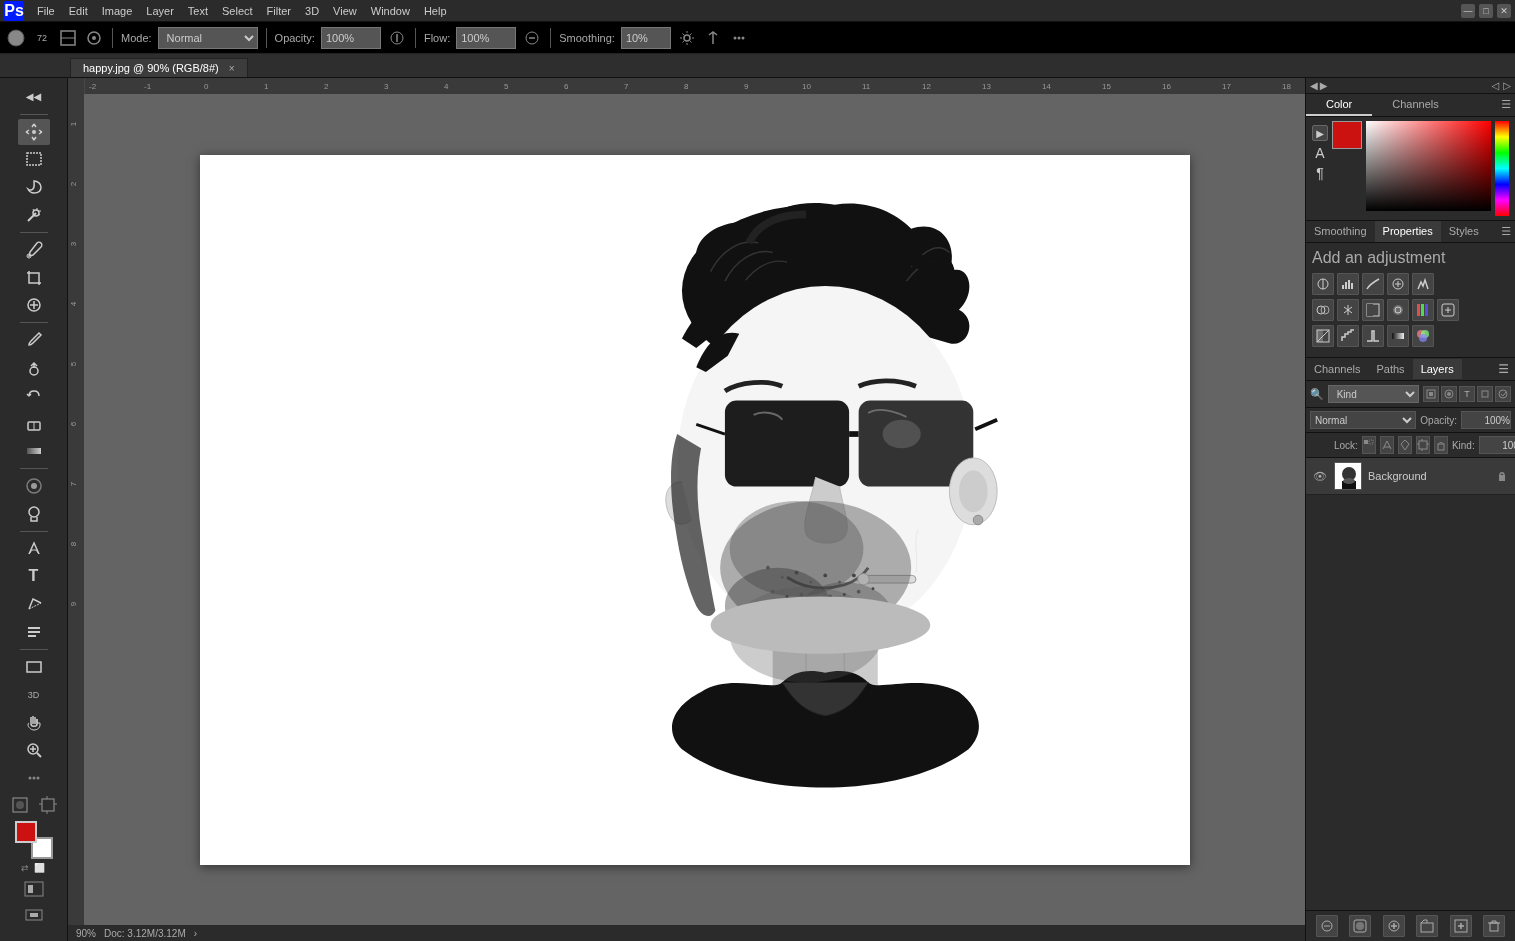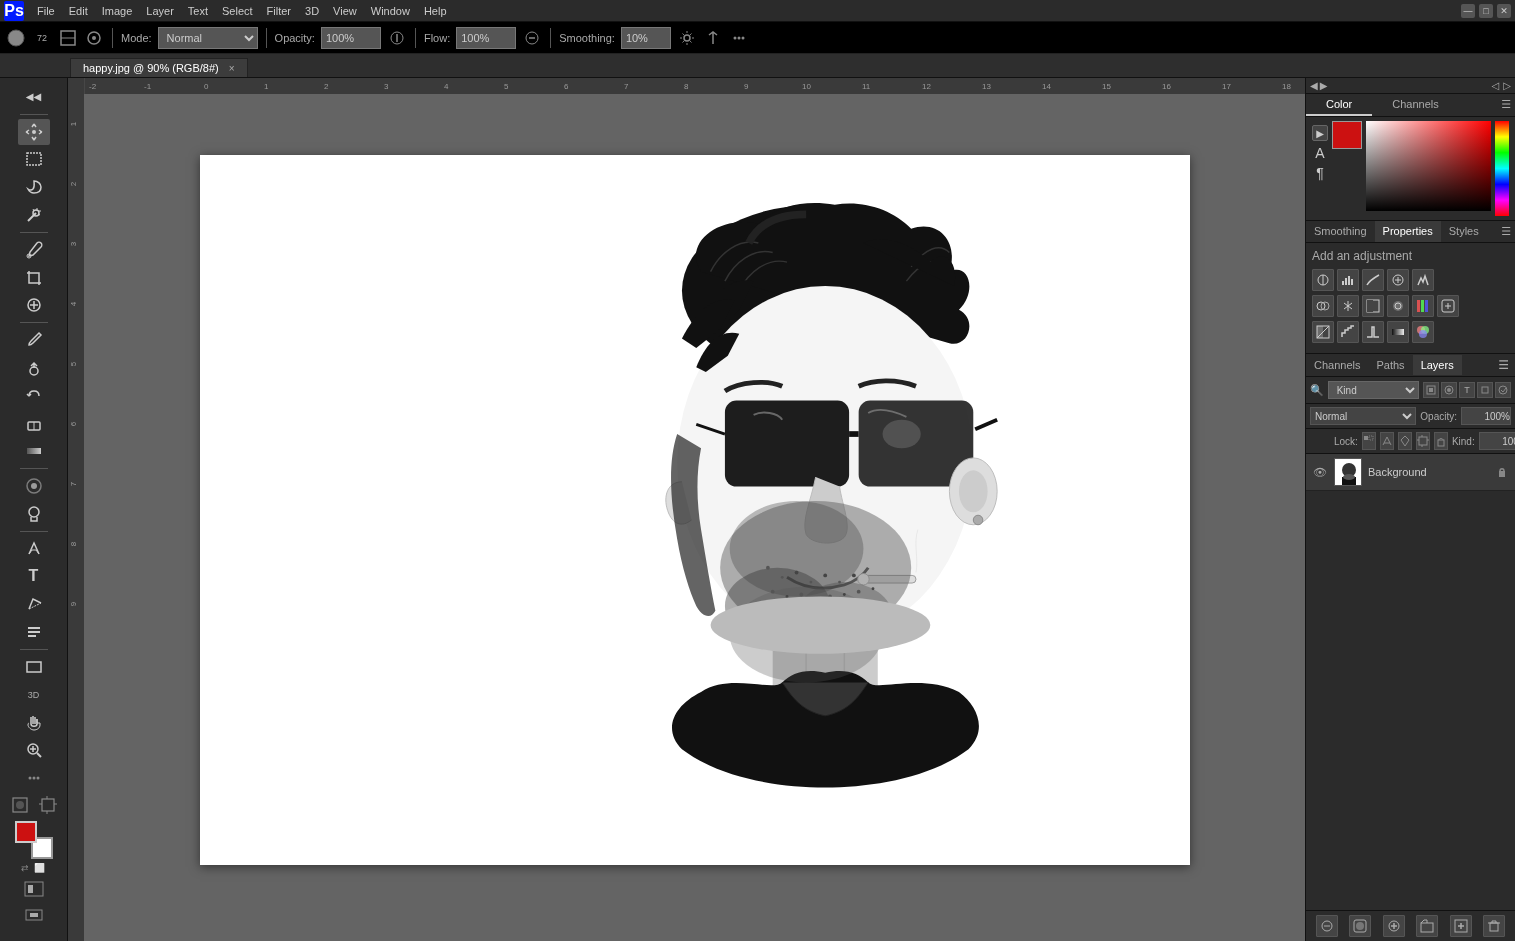--- a/index.html
+++ b/index.html
@@ -264,21 +264,21 @@
       padding: 4px 8px;
       font-size: 11px;
       color: #aaa;
       cursor: pointer;
     }
     .adj-tab.active { color: #fff; background: #3a3a3a; }
     .adj-content {
       padding: 6px;
     }
     .adj-label {
-      font-size: 12px; color: #aaa; margin-bottom: 6px;
+      font-size: 16px; color: #aaa; margin-bottom: 6px;
     }
     .adj-icons-row {
       display: flex; gap: 3px; margin-bottom: 4px; flex-wrap: wrap;
     }
     .adj-icon-btn {
       width: 22px; height: 22px;
       background: #444; border: 1px solid #555;
       display: flex; align-items: center; justify-content: center;
       cursor: pointer; font-size: 10px; color: #ccc; border-radius: 1px;
     }
@@ -877,20 +877,25 @@
             <circle cx="386" cy="435" r="1.5" fill="#444"></circle>
 
             <path d="M175 250 C165 280 168 320 175 360 C180 390 188 415 195 430 C200 440 210 445 215 435 C210 410 205 380 200 350 C195 320 195 290 200 265Z" fill="#222" opacity="0.7"></path>
 
             <ellipse cx="325" cy="450" rx="115" ry="30" fill="#bbb"></ellipse>
           </g>
         </svg>
       </div>
     </div>
 
+    <div id="statusbar">
+      <span>90%</span>
+      <span>Doc: 3.12M/3.12M</span>
+      <span>›</span>
+    </div>
   </div>
 
   <div id="right-panels">
 
     <div style="display:flex; align-items:center; background:#2b2b2b; border-bottom:1px solid #111; padding:2px 4px;">
       <span style="font-size:10px; color:#aaa; cursor:pointer;">◀</span>
       <span style="font-size:10px; color:#aaa; cursor:pointer; margin-left:2px;">▶</span>
       <div style="margin-left:auto; display:flex; gap:4px;">
         <span style="font-size:10px; color:#aaa; cursor:pointer;">◁</span>
         <span style="font-size:10px; color:#aaa; cursor:pointer;">▷</span>

